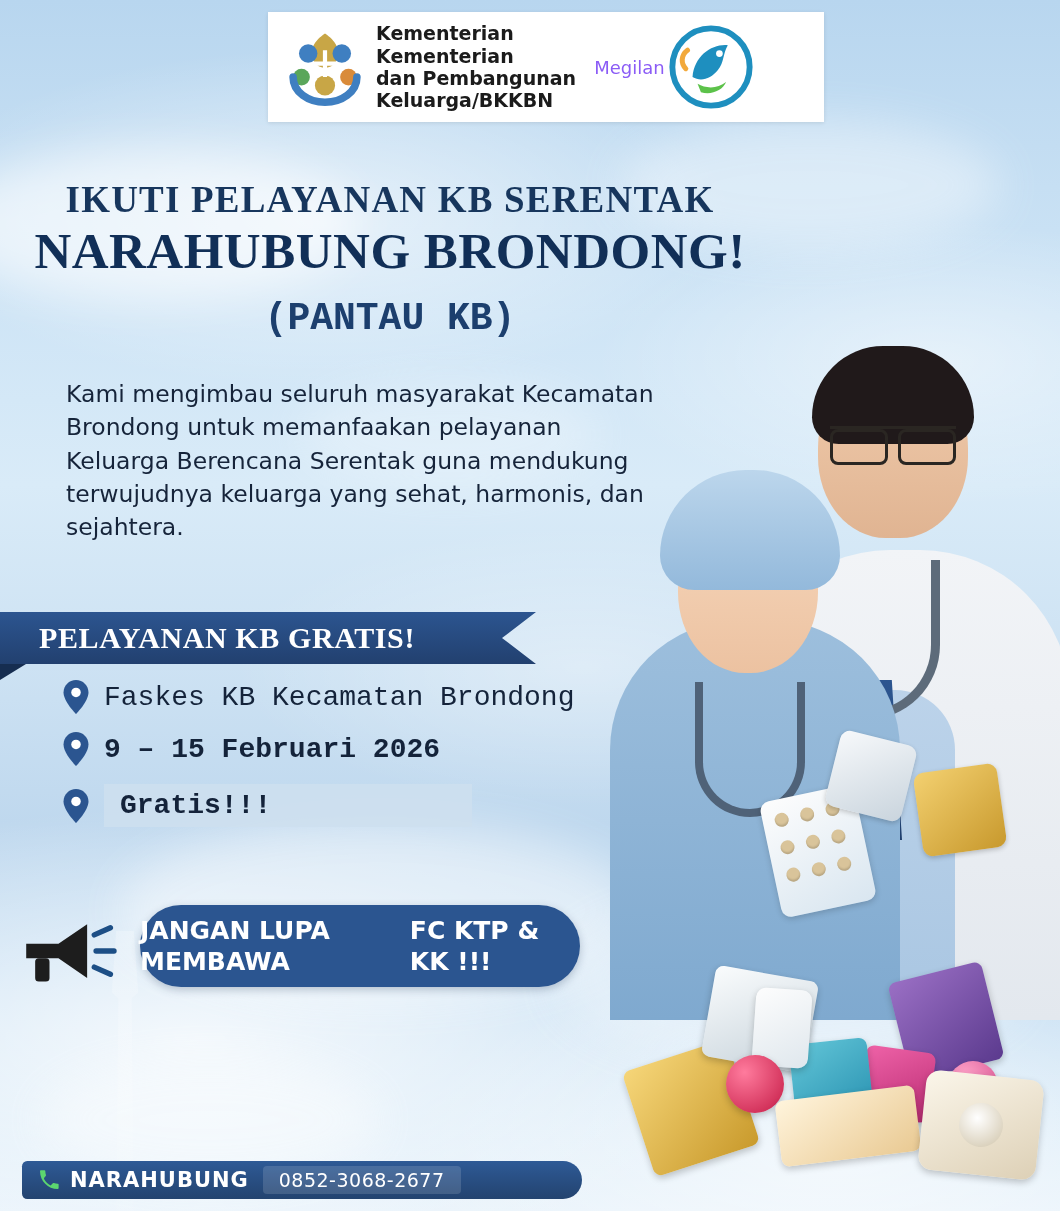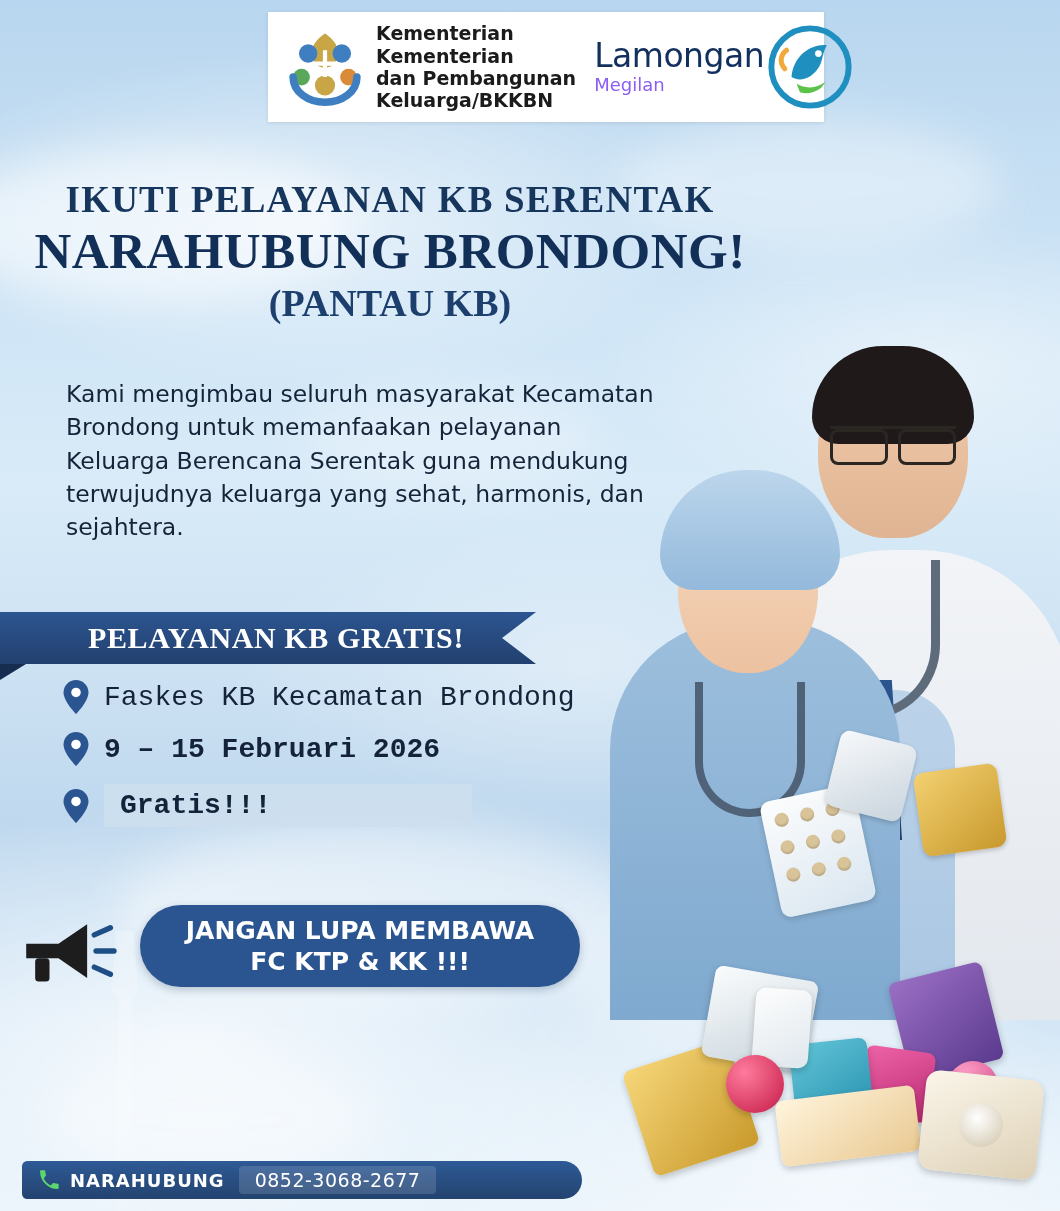--- a/index.html
+++ b/index.html
@@ -105,40 +105,40 @@
     margin: 0 0 4px 0;
   }
   .head2 {
     font-family: "Liberation Serif", serif;
     font-size: 51px; font-weight: 700; color: #112f57;
     letter-spacing: 0.5px;
     margin: 0;
     line-height: 1.05;
   }
   .head3 {
-    font-family: Liberation Serif, serif;
+    font-family: Liberation Mono, monospace;
     font-size: 38px; font-weight: 700; color: #1c3f6e;
-    margin-top: 2px;
+    margin-top: 18px;
   }
 
   
   .para {
     position: absolute; left: 66px; top: 378px; width: 600px;
     font-family: "DejaVu Sans", sans-serif;
     font-size: 23.5px; line-height: 1.42; color: #16243a;
   }
   .para b { font-weight: 400; }
 
   
   .ribbon {
     position: absolute; left: 0; top: 612px;
     height: 52px; width: 536px;
     background: linear-gradient(180deg,#2c5590,#22406f);
     display: flex; align-items: center;
-    padding-left: 88px;
+    padding-left: 39px;
     clip-path: polygon(0 0, 100% 0, calc(100% - 34px) 50%, 100% 100%, 0 100%);
   }
   .ribbon span {
     font-family: "Liberation Serif", serif;
     font-size: 30px; font-weight: 700; color: #ffffff;
     letter-spacing: 0.6px;
   }
   .ribbon-tail {
     position: absolute; left: 0; top: 664px; width: 26px; height: 16px;
     background: #162d50;
@@ -166,21 +166,21 @@
   
   .megaphone {
     position: absolute; left: 16px; top: 908px; width: 110px; height: 86px;
   }
   .megaphone svg { width: 100%; height: 100%; }
   .cta {
     position: absolute; left: 140px; top: 905px;
     width: 440px; height: 82px;
     background: #2b5590;
     border-radius: 42px;
-    display: flex; flex-direction: column; align-items: center; justify-content: center;
+    display: flex; flex-direction: row; align-items: center; justify-content: center;
     box-shadow: 0 3px 8px rgba(20,45,80,0.25);
   }
   .cta div {
     font-family: "DejaVu Sans", sans-serif;
     font-size: 25px; font-weight: 700; color: #fff; line-height: 1.25;
   }
 
   
   .photo {
     position: absolute; right: 0; top: 330px; width: 470px; height: 690px;
@@ -297,21 +297,21 @@
   
   .footer {
     position: absolute; left: 22px; bottom: 12px;
     width: 560px; height: 38px;
     background: linear-gradient(180deg,#2e5a96,#23436f);
     border-radius: 6px 22px 22px 6px;
     display: flex; align-items: center; padding: 0 16px;
   }
   .phone-ico { width: 22px; height: 22px; flex: none; margin-right: 10px; }
   .narahubung {
-    font-family: "DejaVu Sans", sans-serif; font-size: 18px; font-weight: 700;
+    font-family: "DejaVu Sans", sans-serif; font-size: 21px; font-weight: 700;
     color: #ffffff; letter-spacing: 1px; margin-right: 14px;
   }
   .phonenum {
     font-family: "DejaVu Sans", sans-serif; font-size: 19px; font-weight: 400;
     color: #ffffff; letter-spacing: 0.5px;
     background: rgba(255,255,255,0.14);
     padding: 3px 16px; border-radius: 4px; text-align: right;
   }
 </style>
 </head>
@@ -343,21 +343,20 @@
       </svg>
     </div>
     <div class="bkkbn-text">
       <div>Kementerian</div>
       <div>Kementerian</div>
       <div>dan Pembangunan</div>
       <div>Keluarga/BKKBN</div>
     </div>
     <div class="lamongan">
       <div class="lam-words">
-        <div class="lam-title">Lamongan</div>
         <div class="lam-sub">Megilan</div>
       </div>
       <div class="lam-icon">
         <svg viewBox="0 0 100 100">
           <circle cx="50" cy="50" r="46" fill="none" stroke="#1e8fbf" stroke-width="7"></circle>
           <path d="M28 62 C30 36 52 22 70 24 C64 34 66 44 58 54 C50 64 38 68 28 62 Z" fill="#1e8fbf"></path>
           <path d="M34 70 C44 76 58 76 68 68 C64 78 50 84 38 80 Z" fill="#5cc24a"></path>
           <circle cx="60" cy="34" r="4" fill="#ffffff"></circle>
           <path d="M20 52 C14 46 14 36 22 30" fill="none" stroke="#f2a93b" stroke-width="6" stroke-linecap="round"></path>
         </svg>

